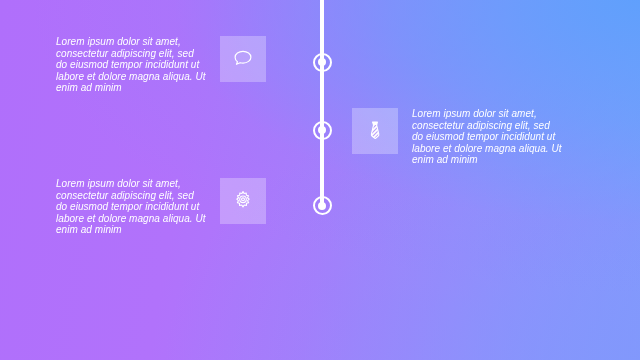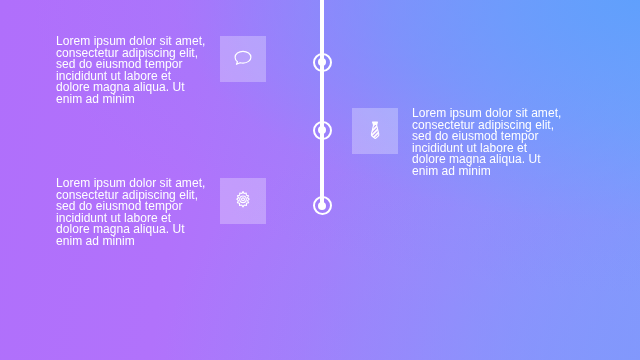--- a/index.html
+++ b/index.html
@@ -64,24 +64,25 @@
     display: flex;
     align-items: flex-start;
     gap: 14px;
   }
   .row-left .row-inner  { flex-direction: row; }
   .row-right .row-inner { flex-direction: row; }
 
   .desc {
     width: 150px;
     color: #ffffff;
-    font-size: 12px;
+    font-size: 10px;
     line-height: 11.6px;
     letter-spacing: 0.05px;
     margin: 0;
+    font-style: italic;
   }
   .row-left .desc  { order: 1; }
   .row-left .tile  { order: 2; }
   .row-right .tile { order: 1; }
   .row-right .desc { order: 2; }
 
   .tile {
     width: 46px;
     height: 46px;
     flex: 0 0 46px;

